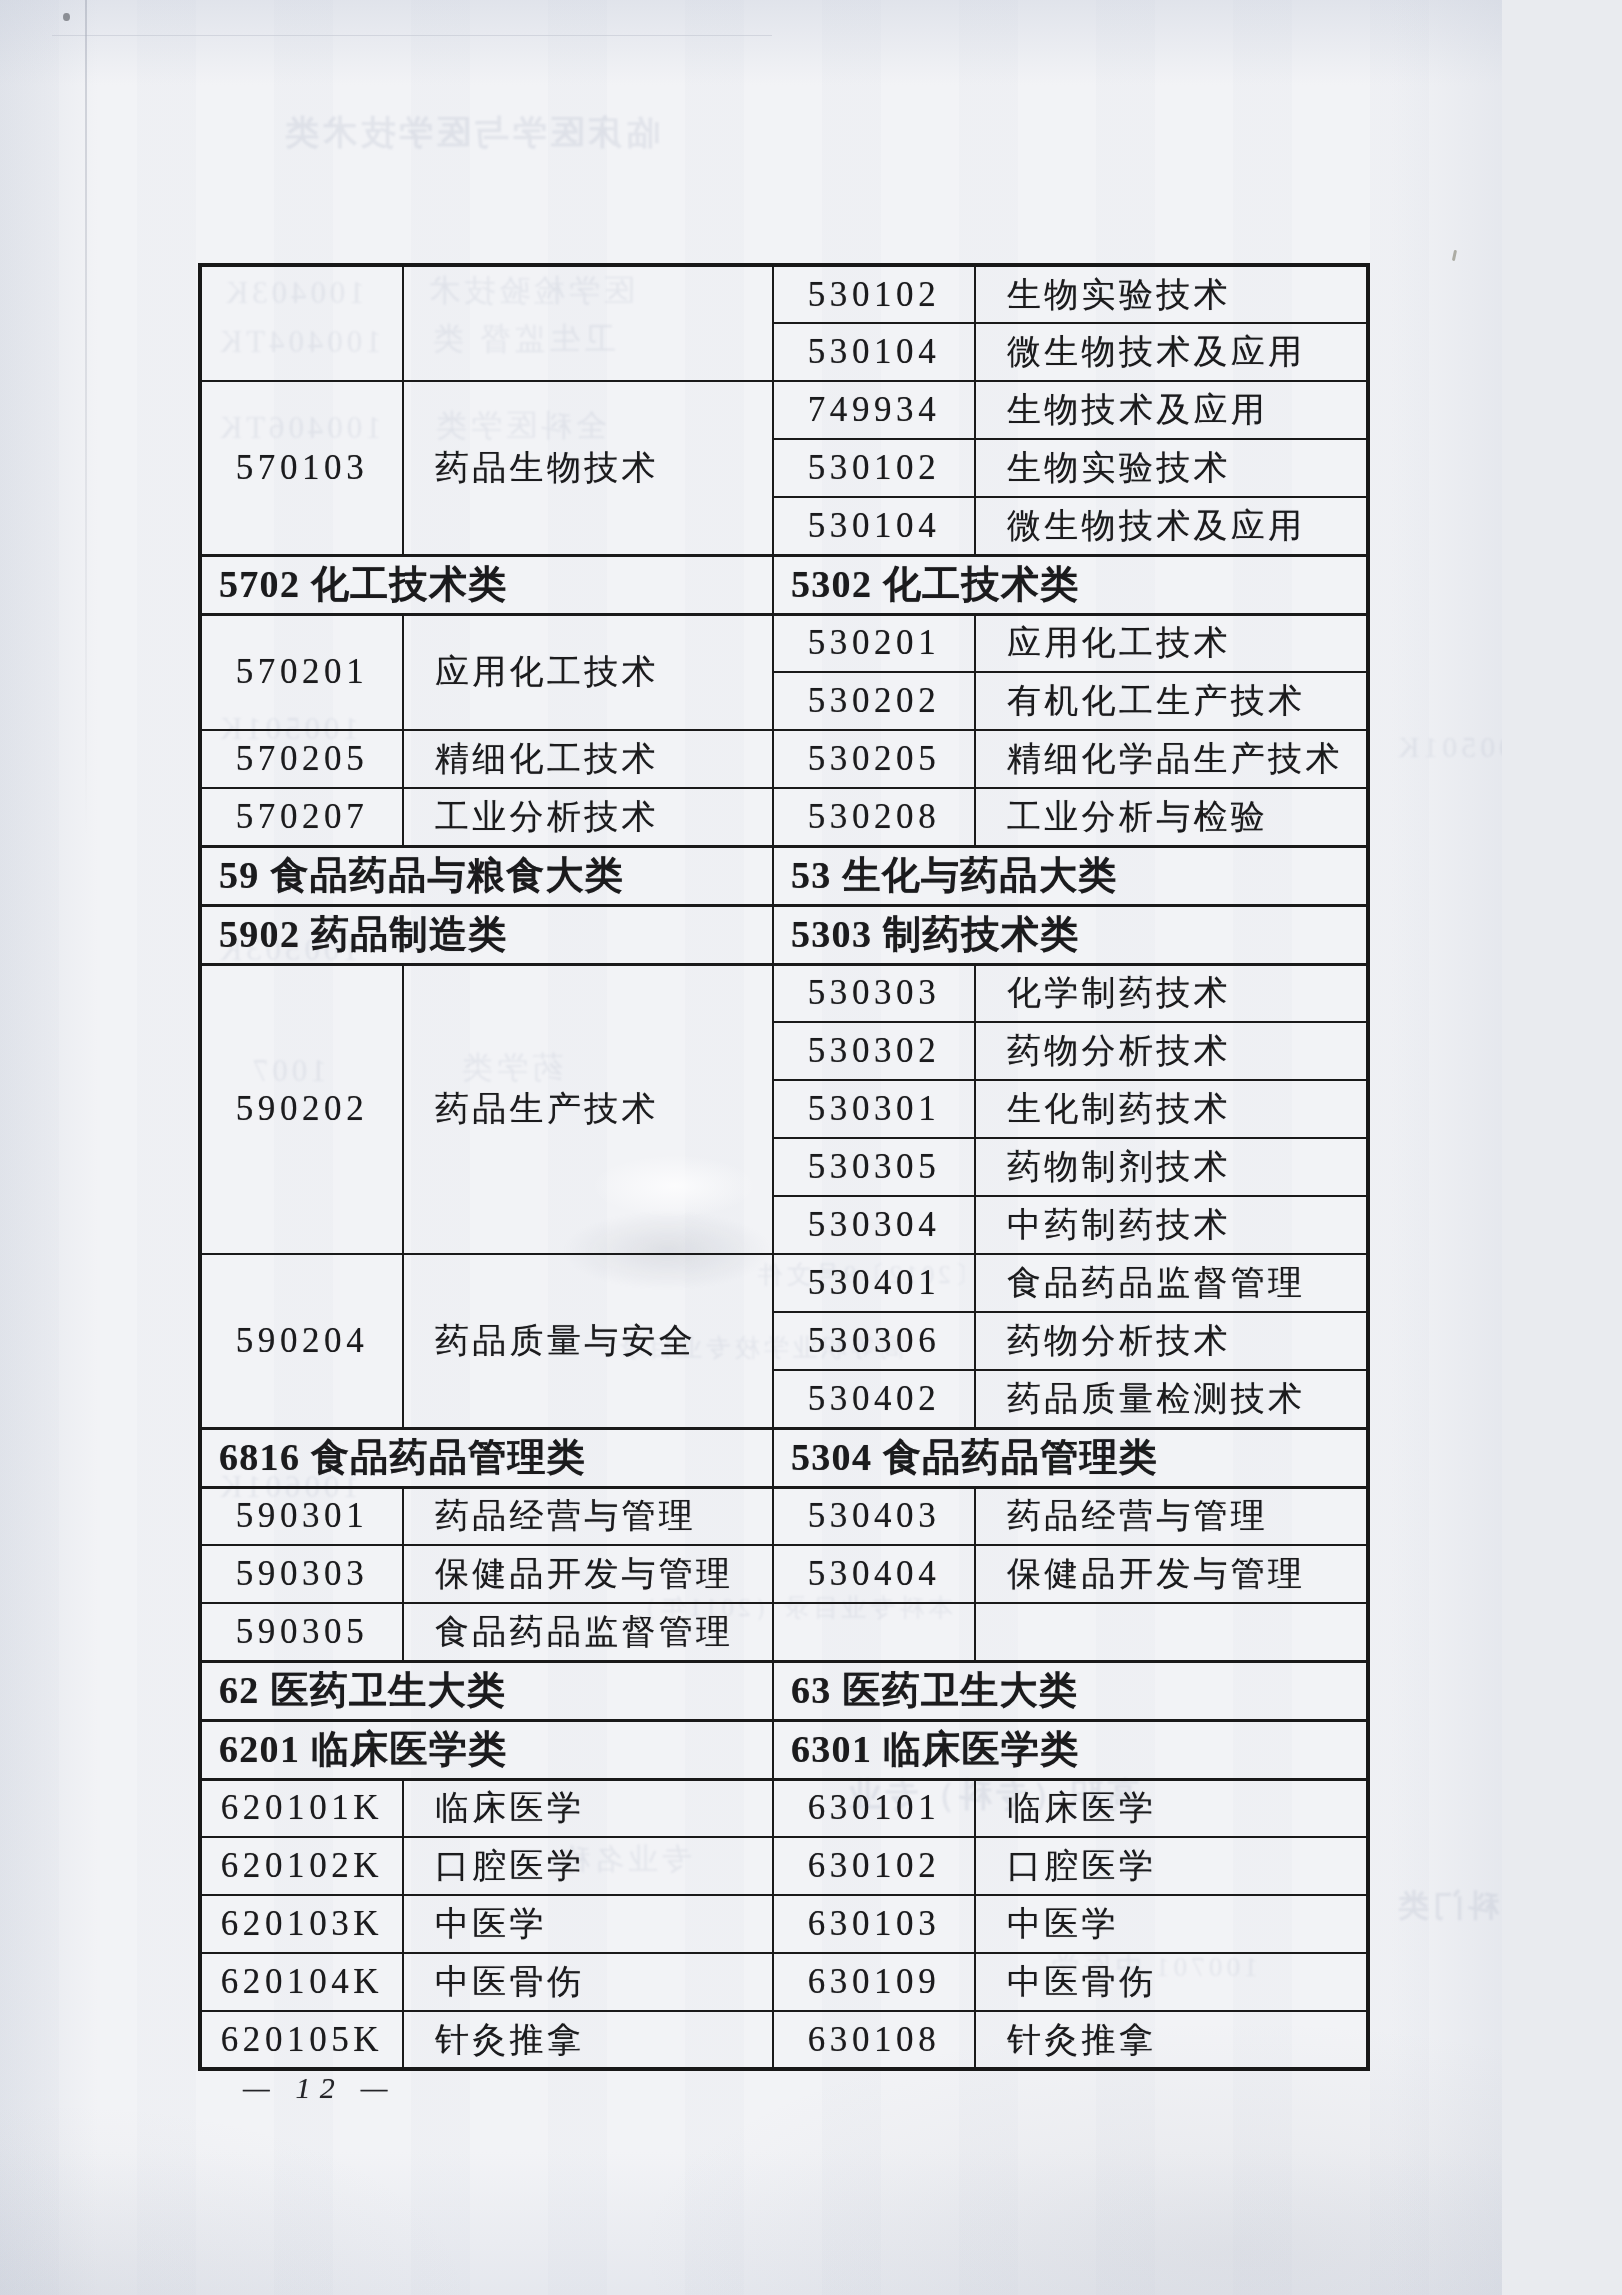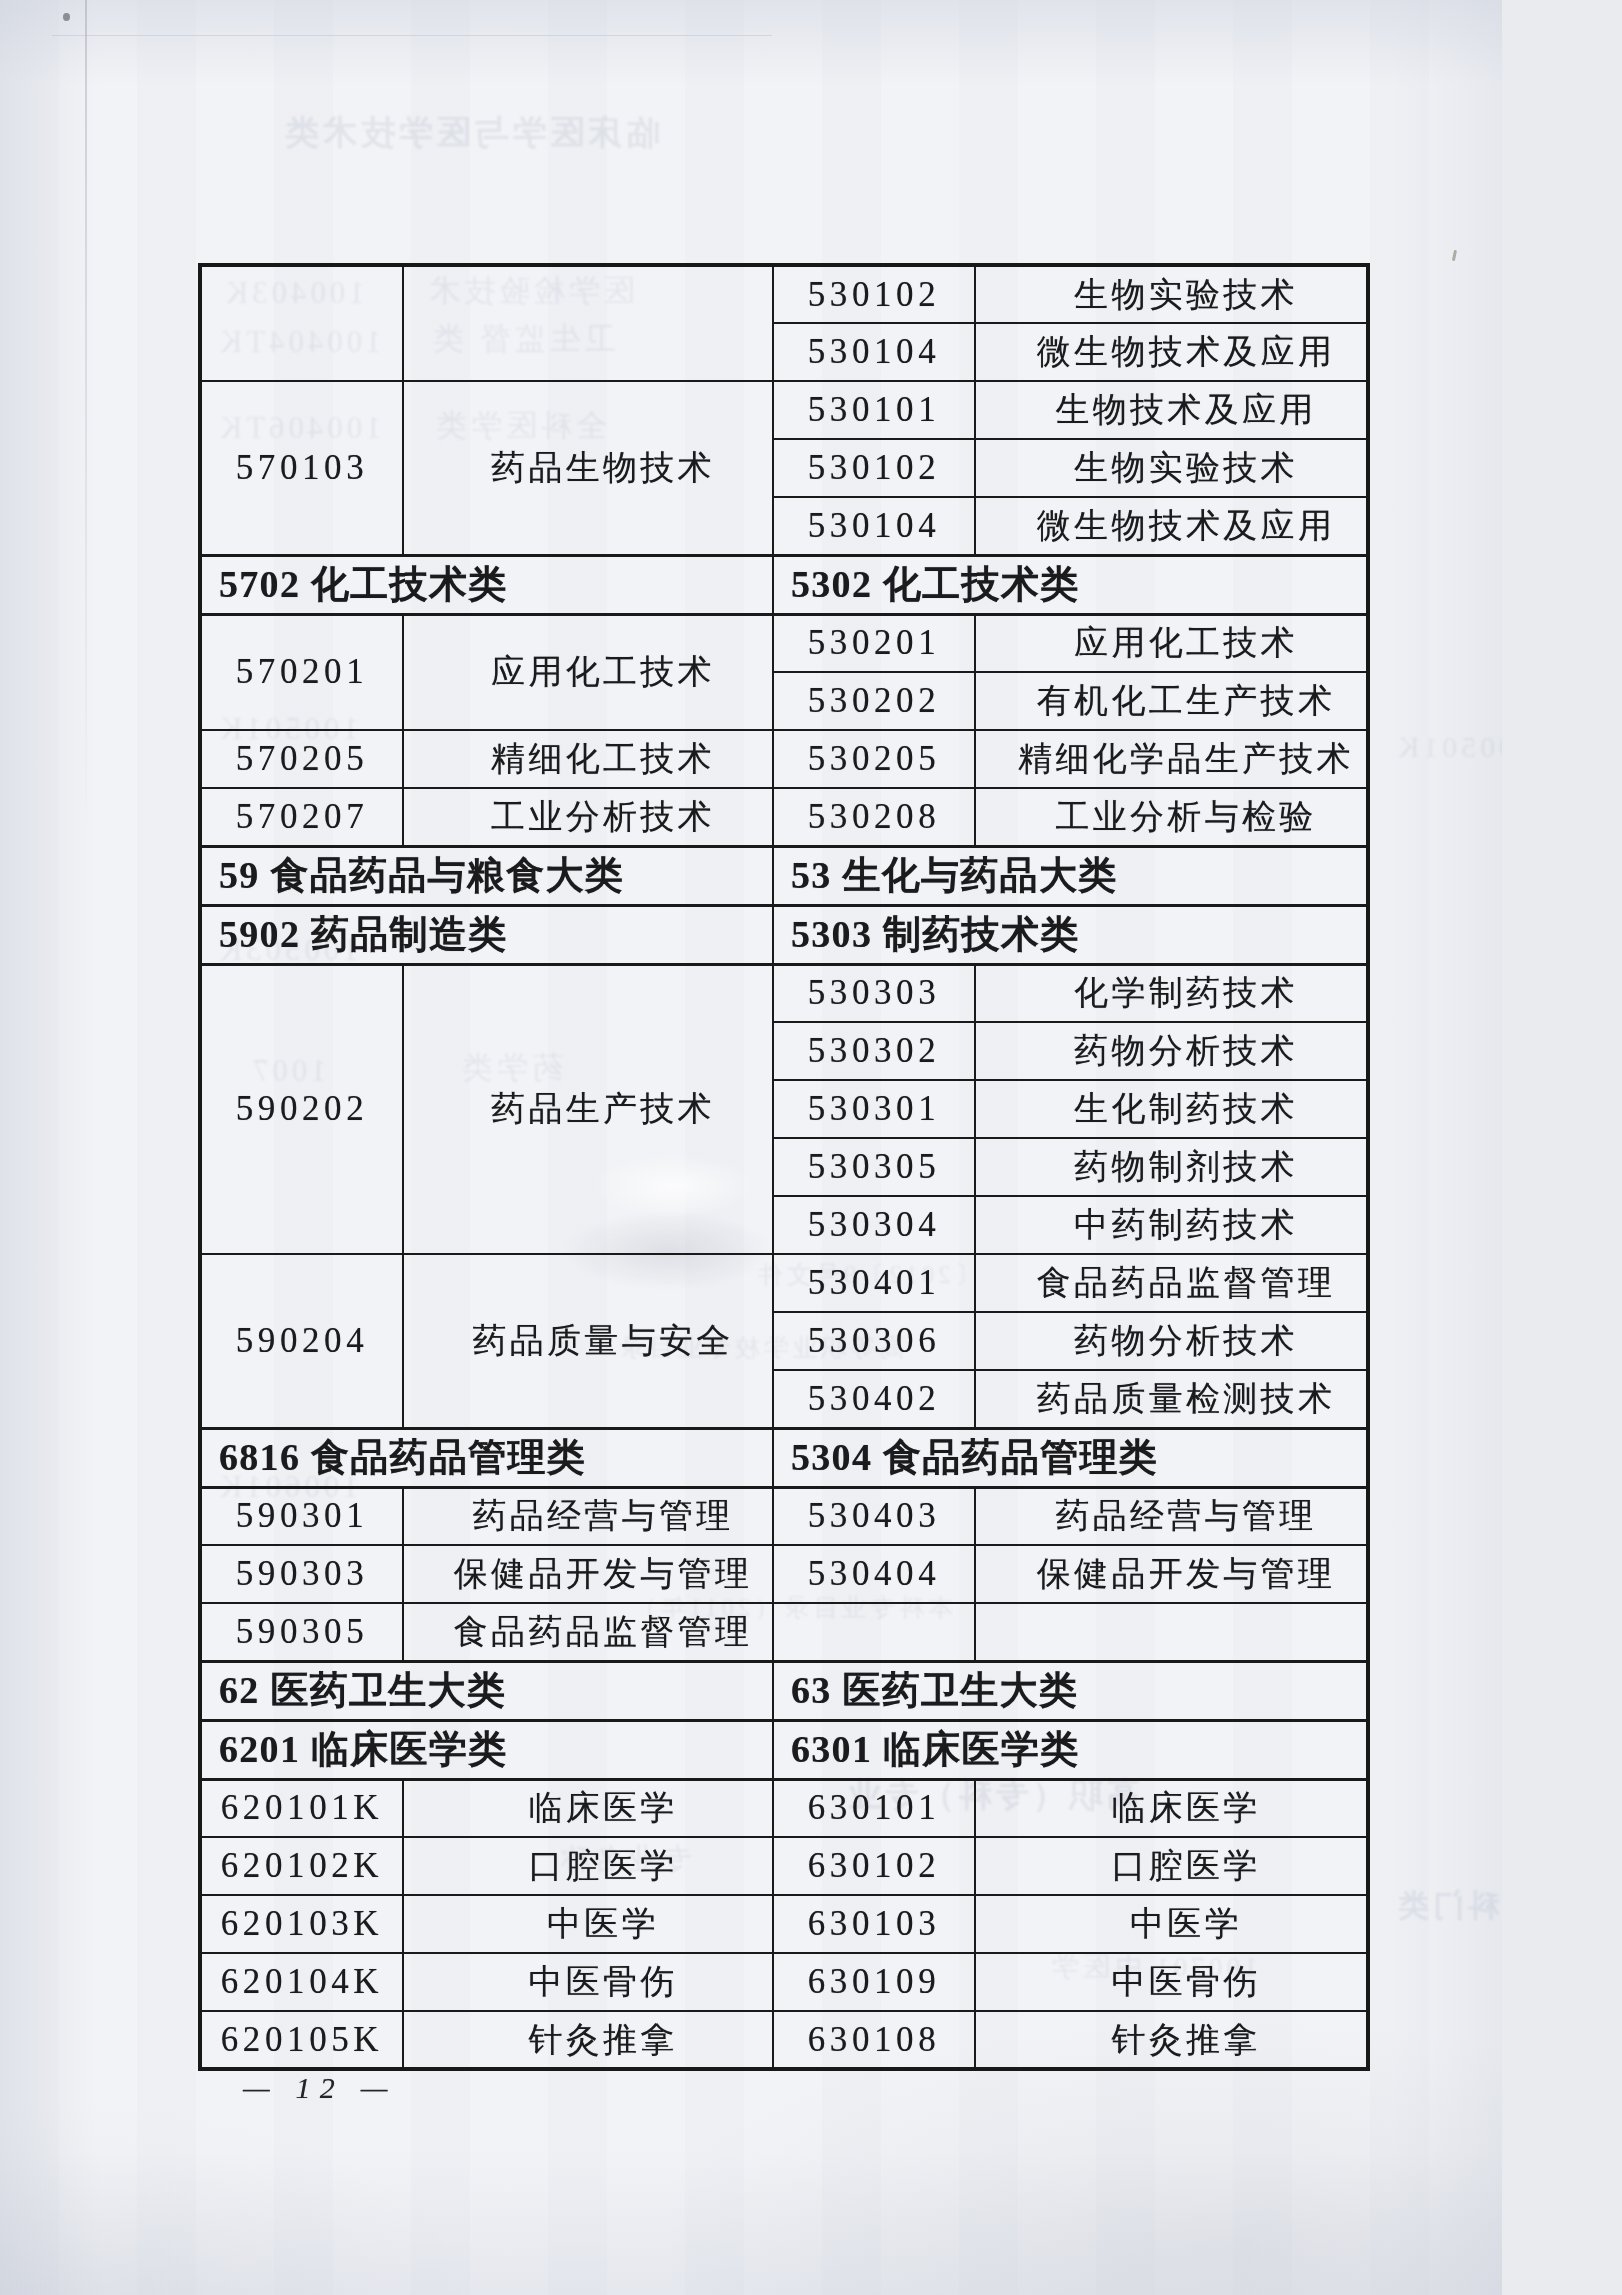--- a/index.html
+++ b/index.html
@@ -55,21 +55,21 @@
   table.codes td{
     border:2.6px solid #1a1a1a;
     vertical-align:middle;
     overflow:hidden;white-space:nowrap;
     text-shadow:0 0 0.7px rgba(27,27,29,.55);
   }
   tr.urow{height:58px;}
   tr.hrow{height:59px;}
   tr.hrow td{border-top-width:3.9px;border-bottom-width:3.9px;}
   td.code{text-align:center;font-size:35px;letter-spacing:4.6px;}
-  td.name{padding-left:31px;font-size:34px;letter-spacing:3.3px;text-align:center;}
+  td.name{padding-left:31px;font-size:34px;letter-spacing:3.3px;}
   td.header{font-weight:bold;font-size:38px;letter-spacing:1.3px;padding-left:17px;}
 
   
   .smudge{
     position:absolute;left:592px;top:1155px;width:164px;height:62px;z-index:3;
     background:radial-gradient(closest-side, rgba(252,252,253,.95), rgba(252,252,253,0));
   }
   .smudge-gray{
     position:absolute;left:563px;top:1211px;width:209px;height:79px;z-index:1;
     background:radial-gradient(closest-side, rgba(150,156,170,.22), rgba(150,156,170,0));
@@ -132,21 +132,21 @@
           <td class="code rc">530102</td>
           <td class="name rn">生物实验技术</td>
         </tr>
         <tr class="urow">
           <td class="code rc">530104</td>
           <td class="name rn">微生物技术及应用</td>
         </tr>
         <tr class="urow">
           <td rowspan="3" class="code lc">570103</td>
           <td rowspan="3" class="name ln">药品生物技术</td>
-          <td class="code rc">530101</td>
+          <td class="code rc">749934</td>
           <td class="name rn">生物技术及应用</td>
         </tr>
         <tr class="urow">
           <td class="code rc">530102</td>
           <td class="name rn">生物实验技术</td>
         </tr>
         <tr class="urow">
           <td class="code rc">530104</td>
           <td class="name rn">微生物技术及应用</td>
         </tr>

